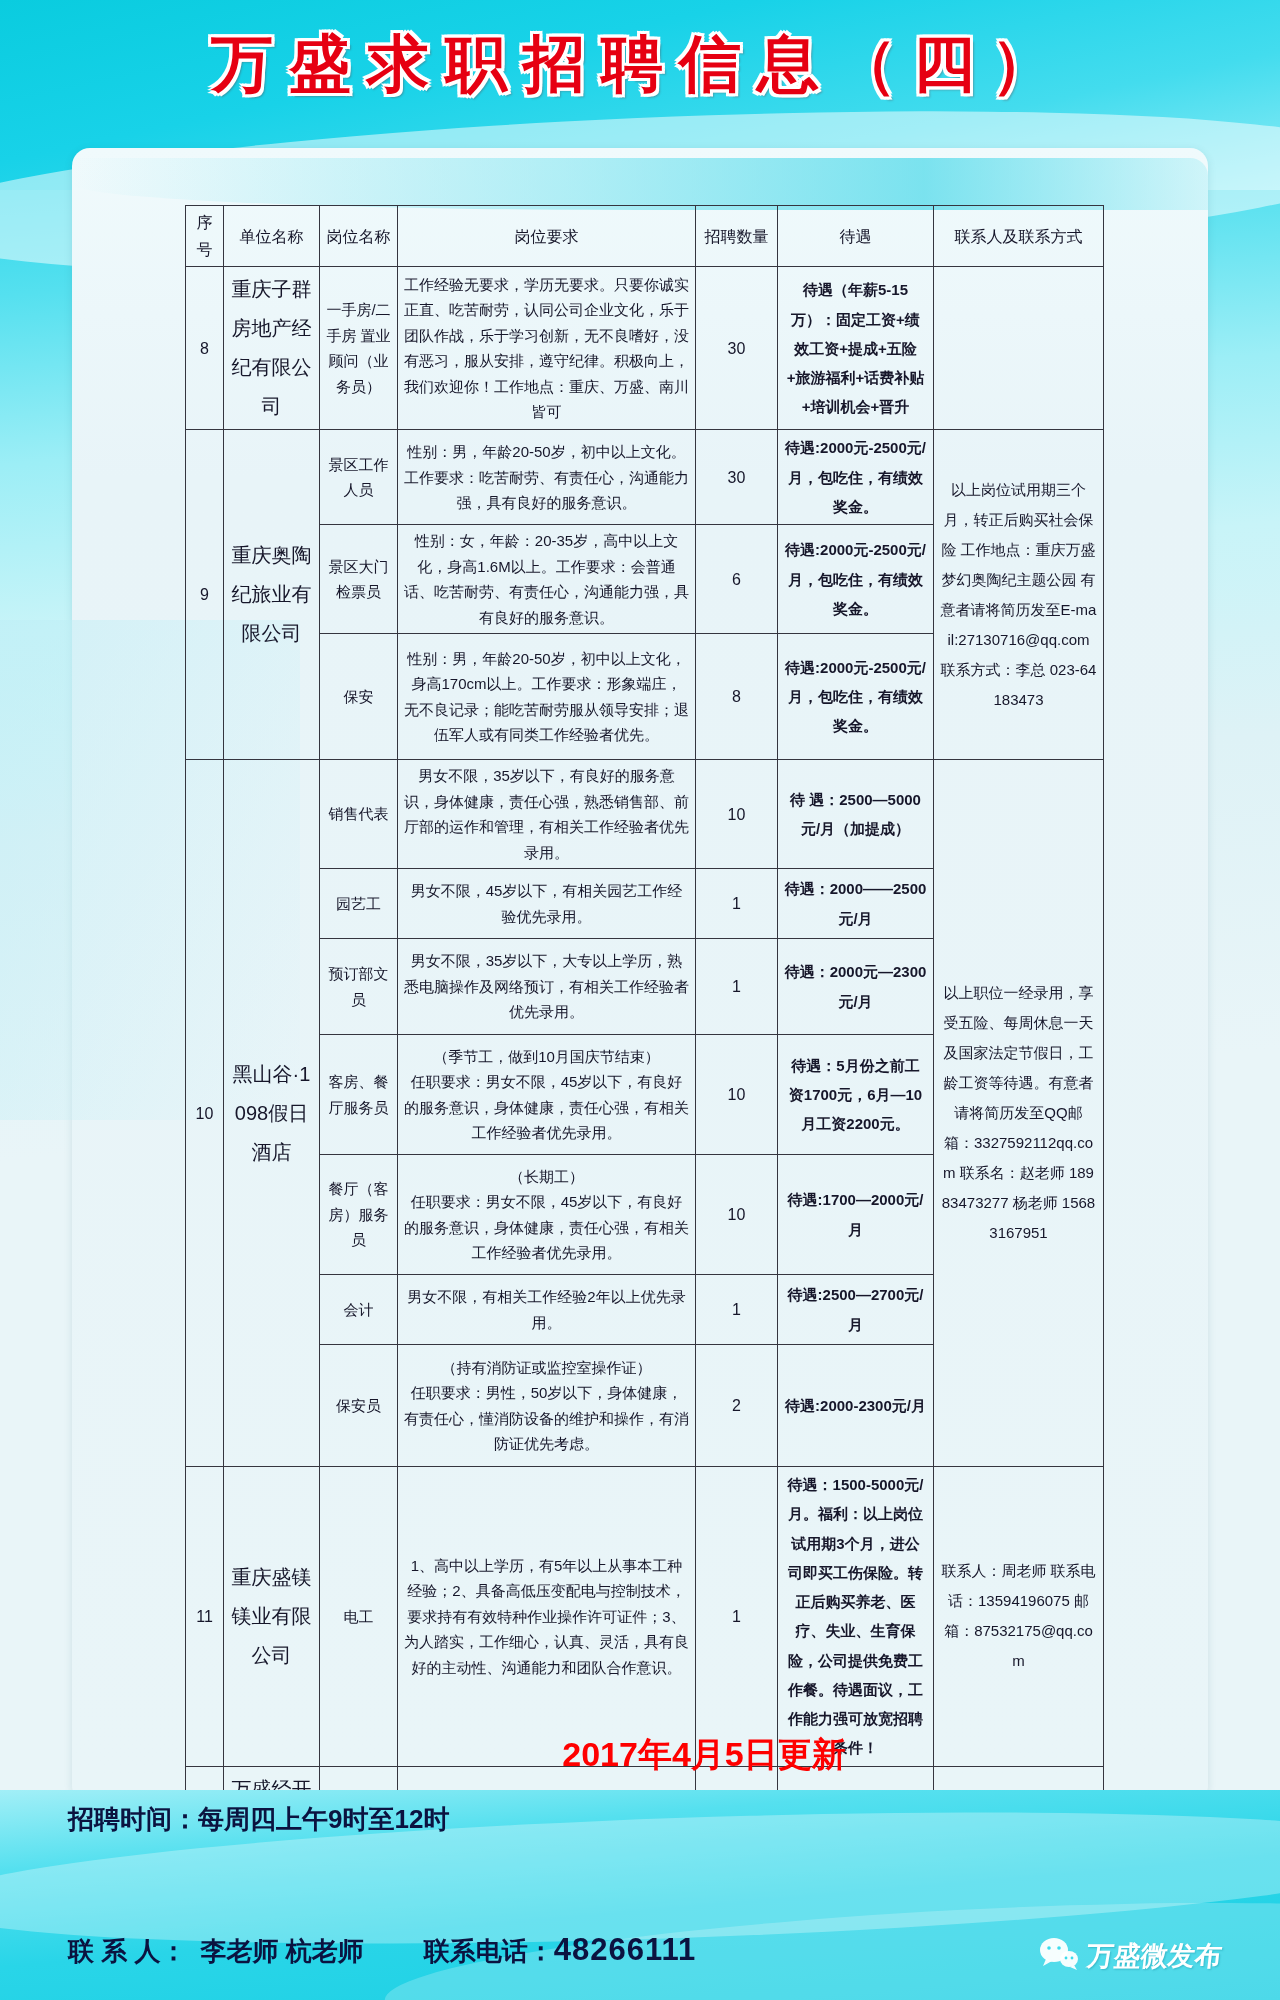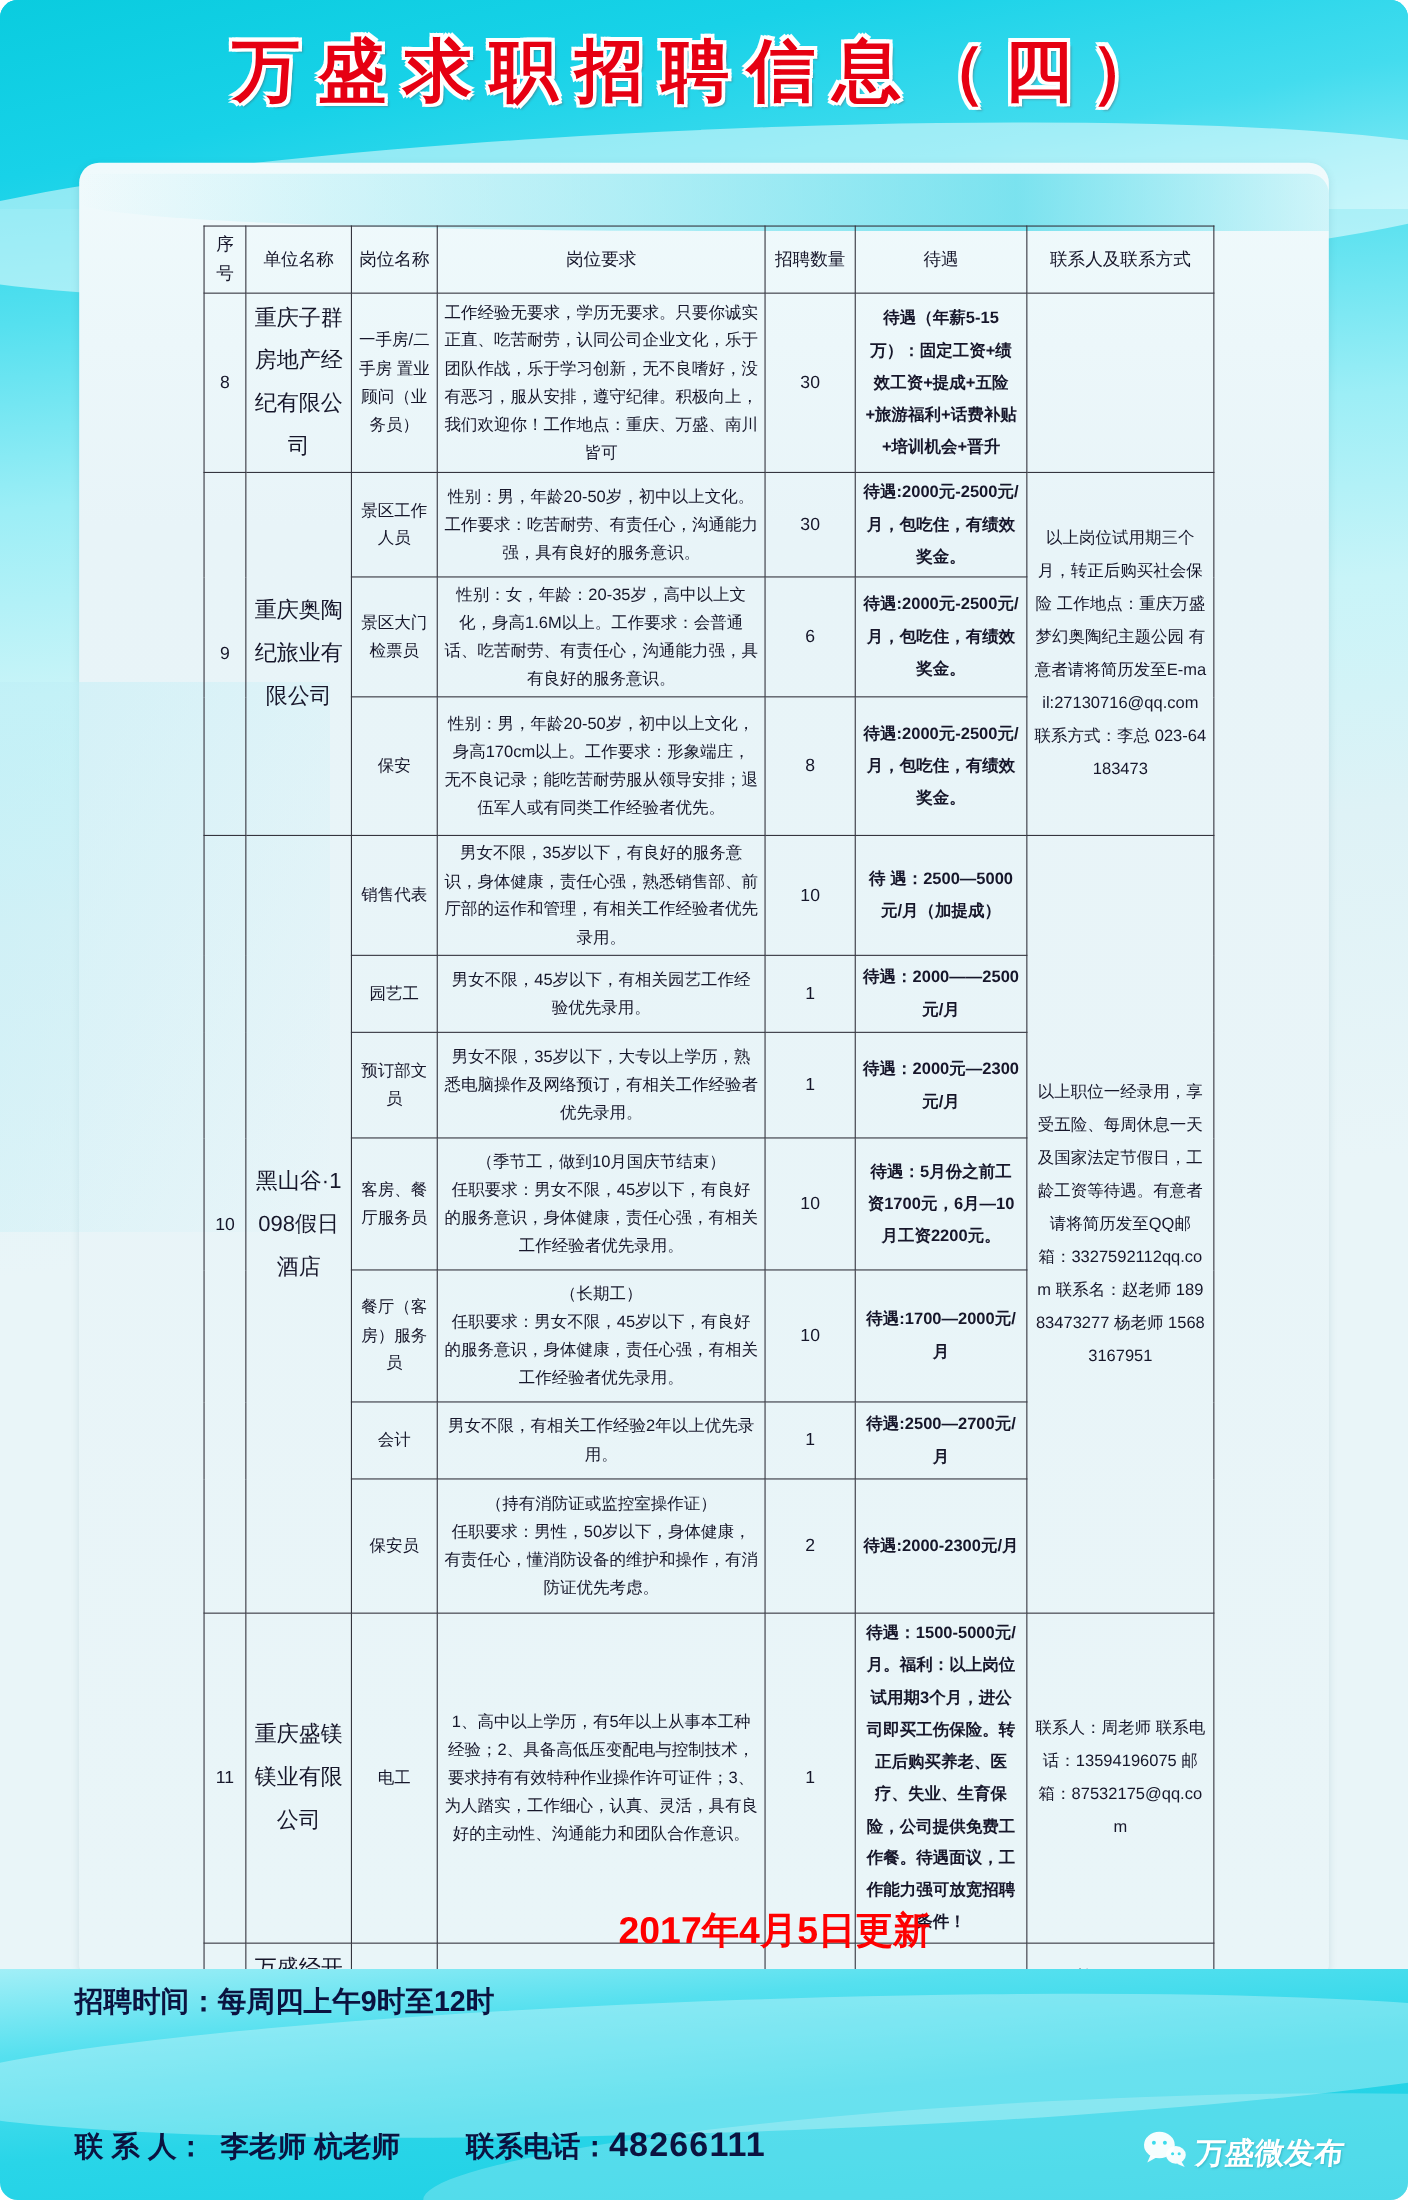--- a/index.html
+++ b/index.html
@@ -1,18 +1,18 @@
 <!DOCTYPE html>
 <html><head>
 <meta charset="utf-8">
 <style>
   html,body{margin:0;padding:0;}
   body{width:1280px;height:2000px;font-family:"Liberation Sans","DejaVu Sans",sans-serif;}
   .page{position:relative;width:1280px;height:2000px;overflow:hidden;
-        background:linear-gradient(175deg,#0cc9e2 0%,#2ad6ea 8%,#55e0ef 14%,#9ceef6 22%,#c8f4f8 30%,#def2f6 40%,#e9f5f8 55%,#e9f5f8 100%);border-radius:16px;}
+        background:linear-gradient(175deg,#0cc9e2 0%,#2ad6ea 8%,#55e0ef 14%,#9ceef6 22%,#c8f4f8 30%,#def2f6 40%,#e9f5f8 55%,#e9f5f8 100%);}
   
   .top-band{position:absolute;top:0;left:0;width:1280px;height:190px;
         background:linear-gradient(168deg,#0accdf 0%,#18d2e8 35%,#43dcEE 70%,#8fecf6 100%);}
   .wave-light{position:absolute;top:118px;left:-8%;width:116%;height:150px;
         background:rgba(255,255,255,0.50);border-radius:50%;transform:rotate(-2.5deg);}
   .card{position:absolute;top:148px;left:72px;width:1136px;height:1648px;
         background:linear-gradient(180deg,#f0fafc 0%,#e8f4f8 20%,#e9f5f8 100%);
         border-radius:18px 18px 10px 10px;box-shadow:0 2px 8px rgba(0,80,100,0.12);}
   .card-wave{position:absolute;top:158px;left:72px;width:1136px;height:52px;
         background:linear-gradient(90deg,rgba(120,228,240,0) 0%,rgba(120,228,240,0.55) 45%,rgba(60,214,232,0.65) 75%,rgba(160,238,246,0.4) 100%);

